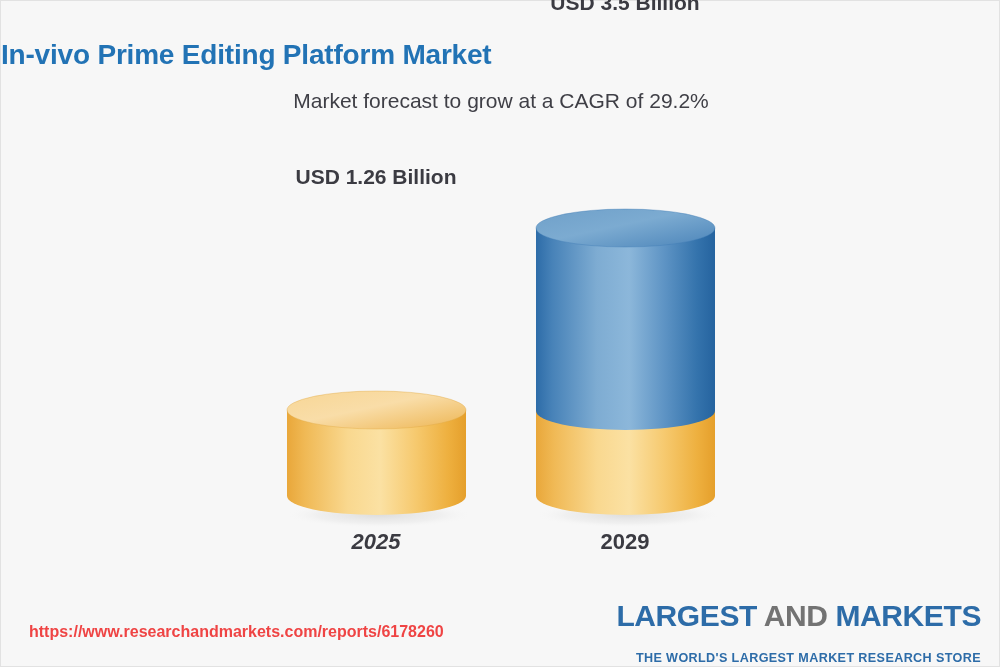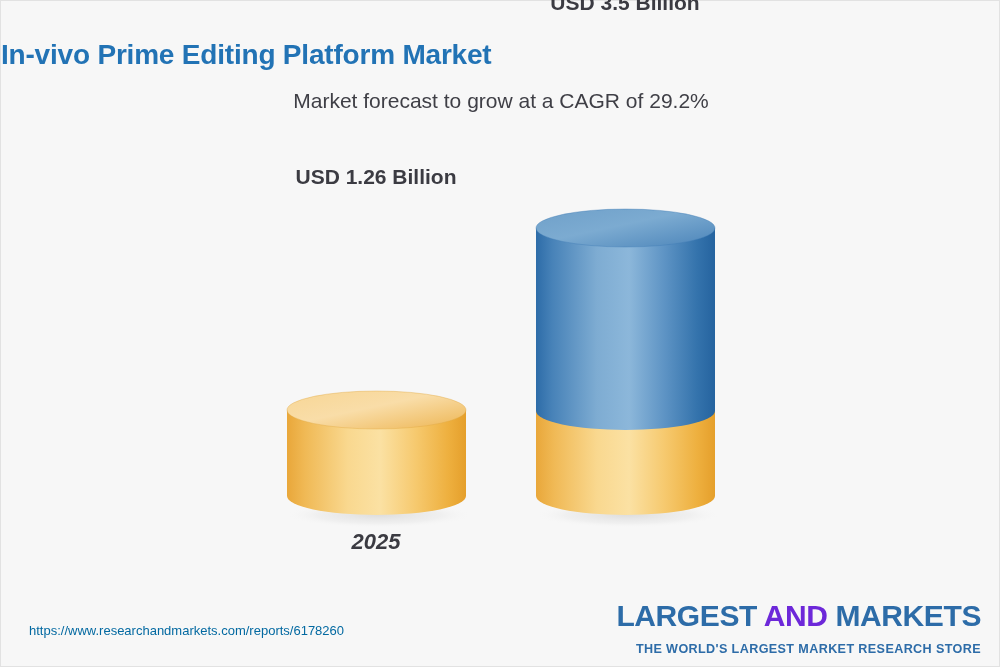--- a/index.html
+++ b/index.html
@@ -80,46 +80,47 @@
   .cyl-wrap { position: absolute; }
   .cyl-wrap.left  { left: 286px; top: 390px; width: 179px; height: 124px; }
   .cyl-wrap.right { left: 535px; top: 208px; width: 179px; height: 306px; }
   .cyl-wrap svg { display: block; overflow: visible; }
 
   
   .footer-url {
     position: absolute;
     left: 28px;
     top: 622px;
-    font-size: 13px;
-    color: #0369a1;
-    white-space: nowrap;
+    font-size: 16px;
+    color: #ef4444;
+    white-space: nowrap;
+    font-weight: bold;
   }
 
   .logo {
     position: absolute;
     right: 18px;
     top: 600px;
     text-align: right;
   }
   .logo-main {
     font-size: 30px;
     font-weight: bold;
     color: #2d6ca8;
     letter-spacing: -0.4px;
     line-height: 1.02;
     white-space: nowrap;
   }
-  .logo-main .and { color: #6d28d9; }
+  .logo-main .and { color: #737373; }
   .logo-tag {
     font-size: 12.6px;
     font-weight: bold;
     color: #2d6ca8;
     letter-spacing: 0.38px;
-    margin-top: 10px;
+    margin-top: 19px;
     white-space: nowrap;
   }
 </style>
 </head>
 <body>
 
 <div class="canvas">
 
   <div class="title">In-vivo Prime Editing Platform Market</div>
   <div class="subtitle">Market forecast to grow at a CAGR of 29.2%</div>
@@ -193,20 +194,21 @@
         </defs>
         <ellipse cx="92" cy="306" rx="96" ry="13" fill="url(#bShadow)"></ellipse>
 
         <path d="M0,202 L0,287 A89.5,19 0 0 0 179,287 L179,202 Z" fill="url(#y2Body)"></path>
 
         <path d="M0,19 L0,202 A89.5,19 0 0 0 179,202 L179,19 Z" fill="url(#bBody)"></path>
         <ellipse cx="89.5" cy="19" rx="89.5" ry="19" fill="url(#bTop)"></ellipse>
         <ellipse cx="89.5" cy="19" rx="89.5" ry="19" fill="none" stroke="#3d7ab2" stroke-width="0.7" stroke-opacity="0.55"></ellipse>
       </svg>
     </div>
+    <div class="cat-label right">2029</div>
 
   </div>
 
   <div class="footer-url">https://www.researchandmarkets.com/reports/6178260</div>
 
   <div class="logo">
     <div class="logo-main"><span>LARGEST </span><span class="and">AND </span><span>MARKETS</span></div>
     <div class="logo-tag">THE WORLD'S LARGEST MARKET RESEARCH STORE</div>
   </div>
 

